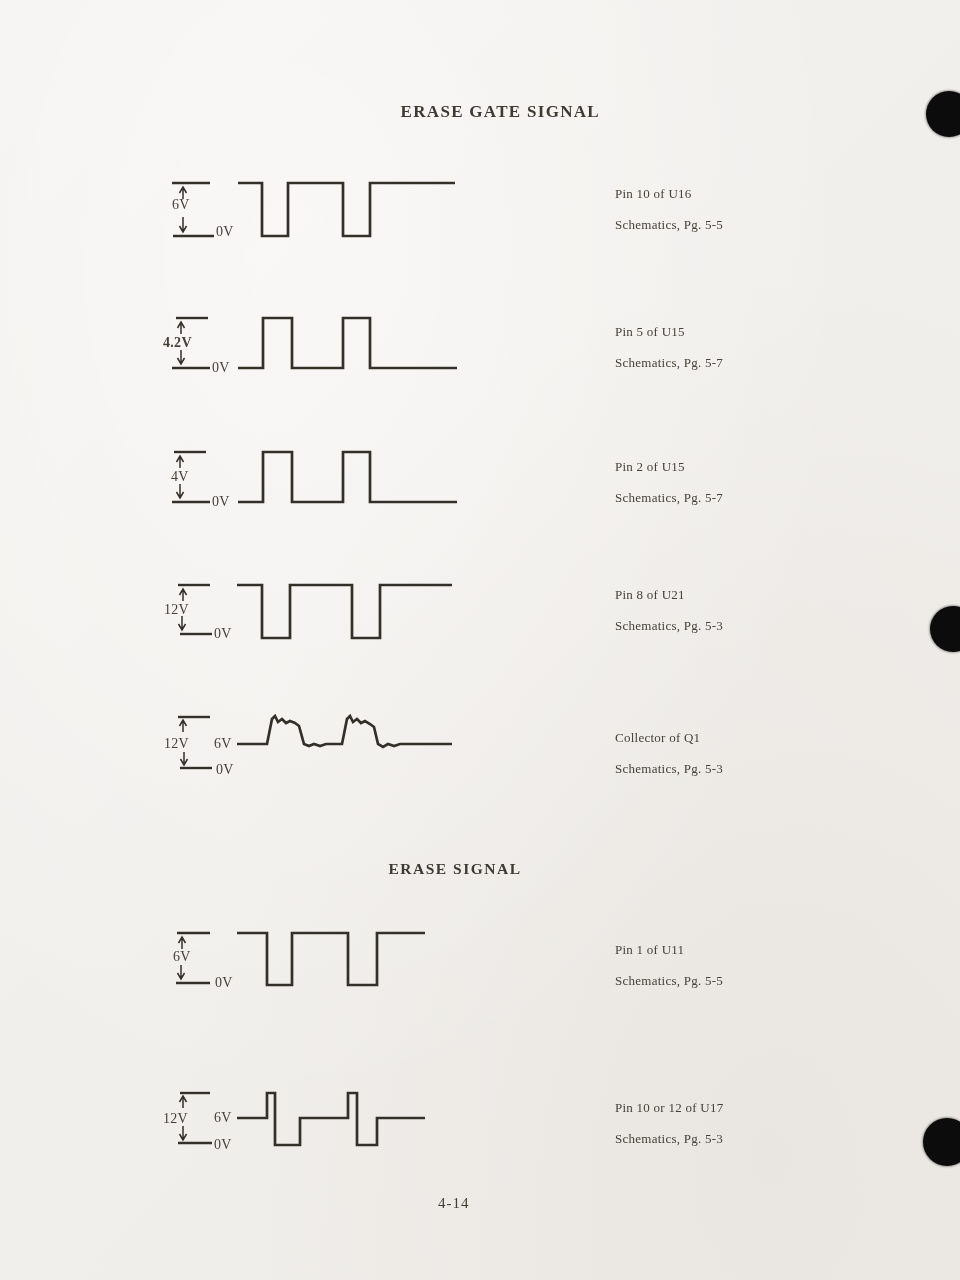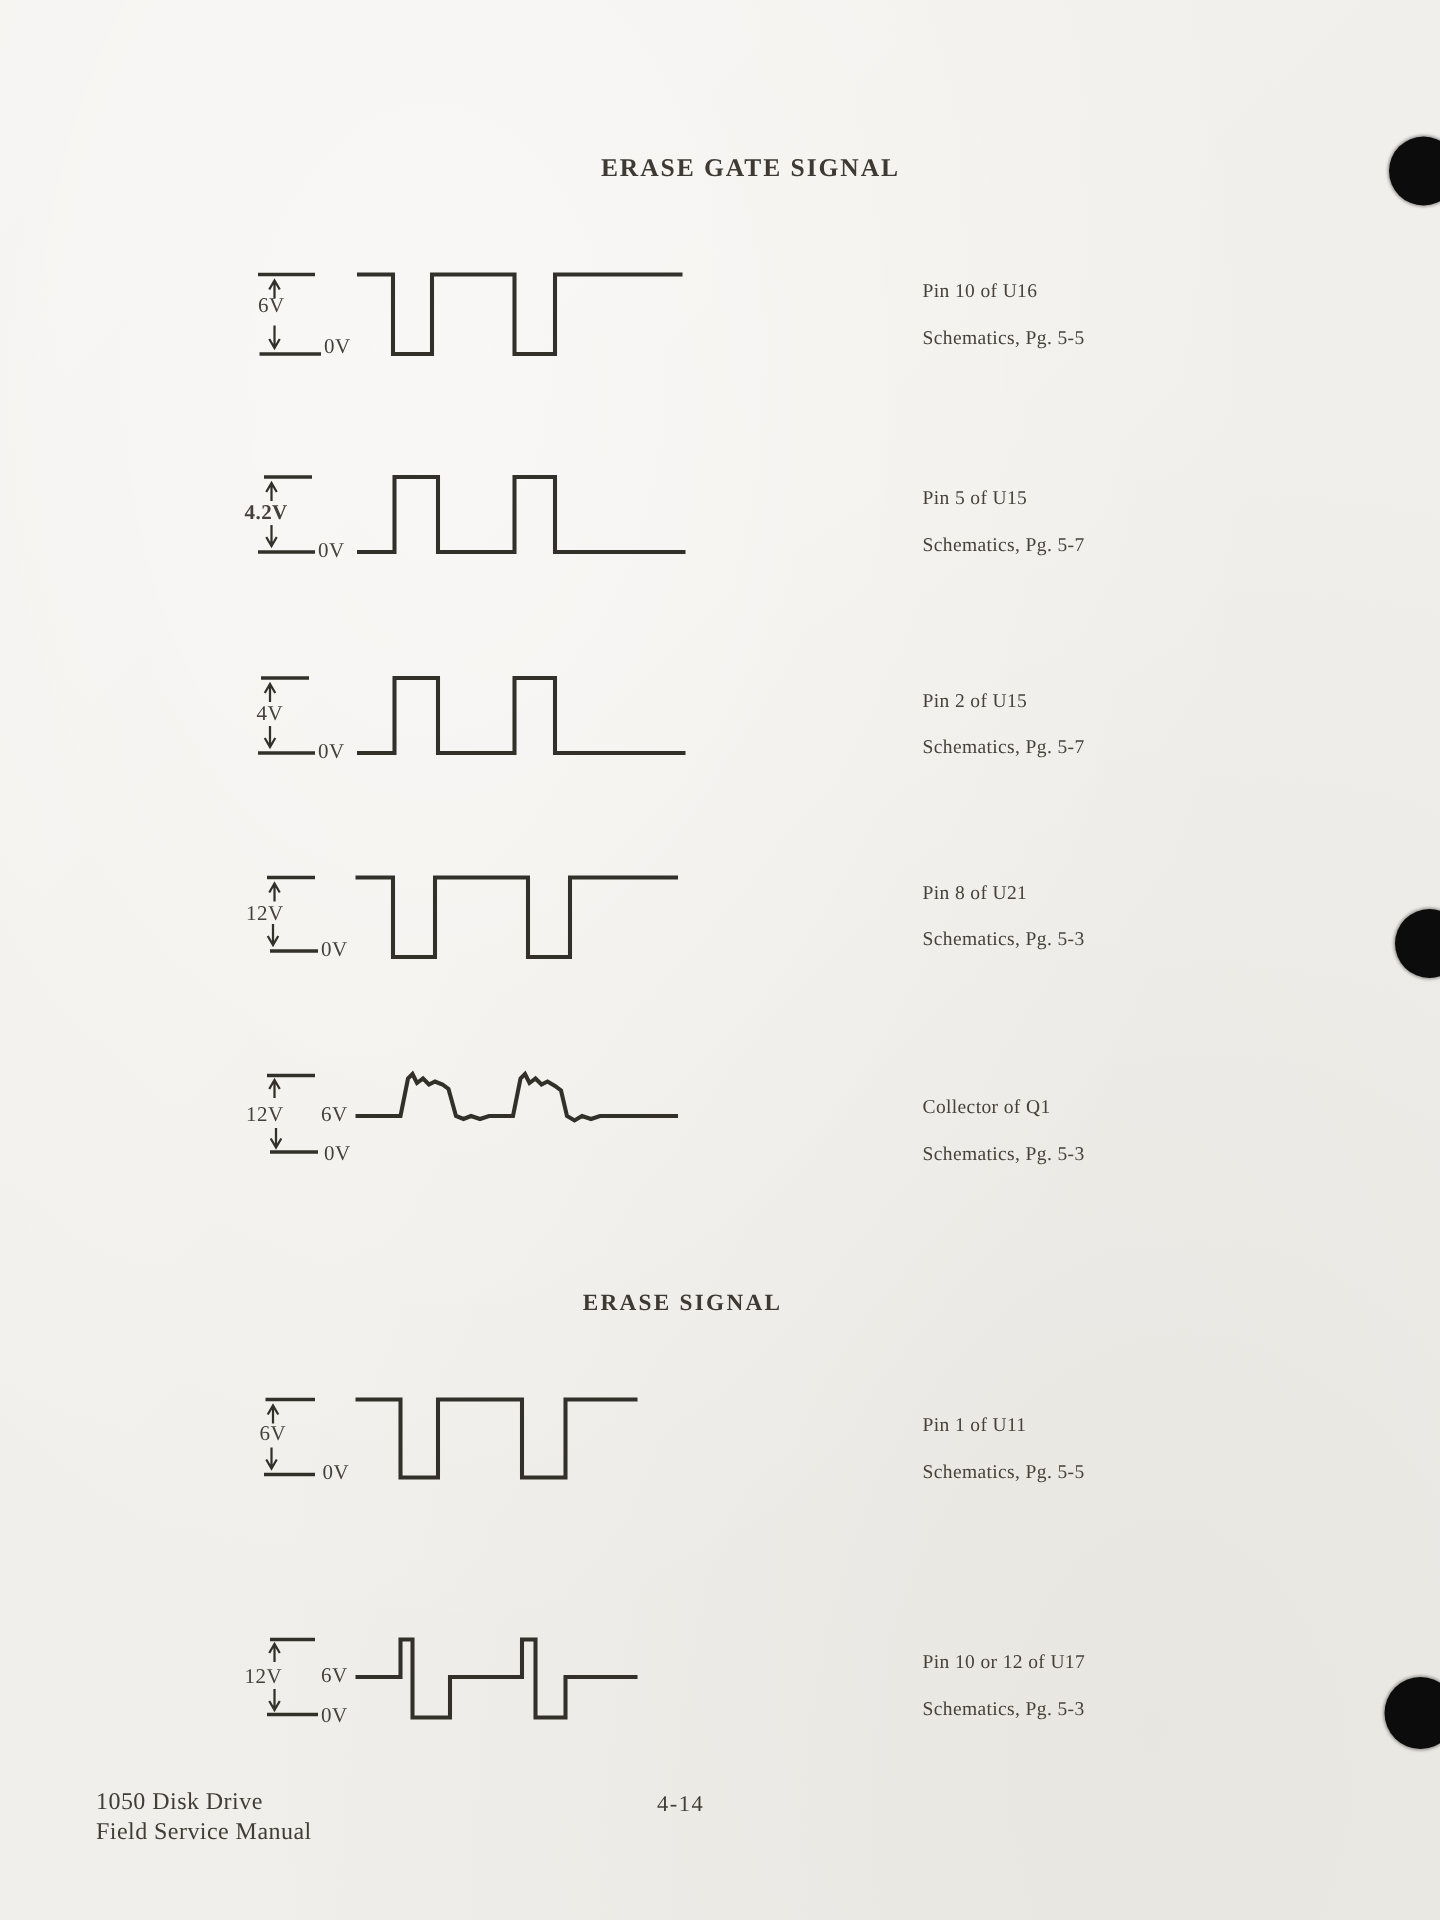--- a/index.html
+++ b/index.html
@@ -129,21 +129,17 @@
       </div>
       <div class="vlabel" style="left: 163px; top: 1112px;">12V</div>
       <div class="vlabel" style="left: 214px; top: 1111px;">6V</div>
       <div class="vlabel" style="left: 214px; top: 1138px;">0V</div>
       <div class="caption" style="left: 615px; top: 1099px;">
         <div>Pin 10 or 12 of U17</div>
         <div class="cap2">Schematics, Pg. 5-3</div>
       </div>
     </div>
 
-  <div class="footer-left">
-    <div>1050 Disk Drive</div>
-    <div>Field Service Manual</div>
-  </div>
   <div class="page-number">4-14</div>
 <div class="hole" style="left: 926px; top: 91px; width: 46px; height: 46px;"></div>
     <div class="hole" style="left: 930px; top: 606px; width: 46px; height: 46px;"></div>
     <div class="hole" style="left: 923px; top: 1118px; width: 48px; height: 48px;"></div>
   </div>
 
 </body></html>

